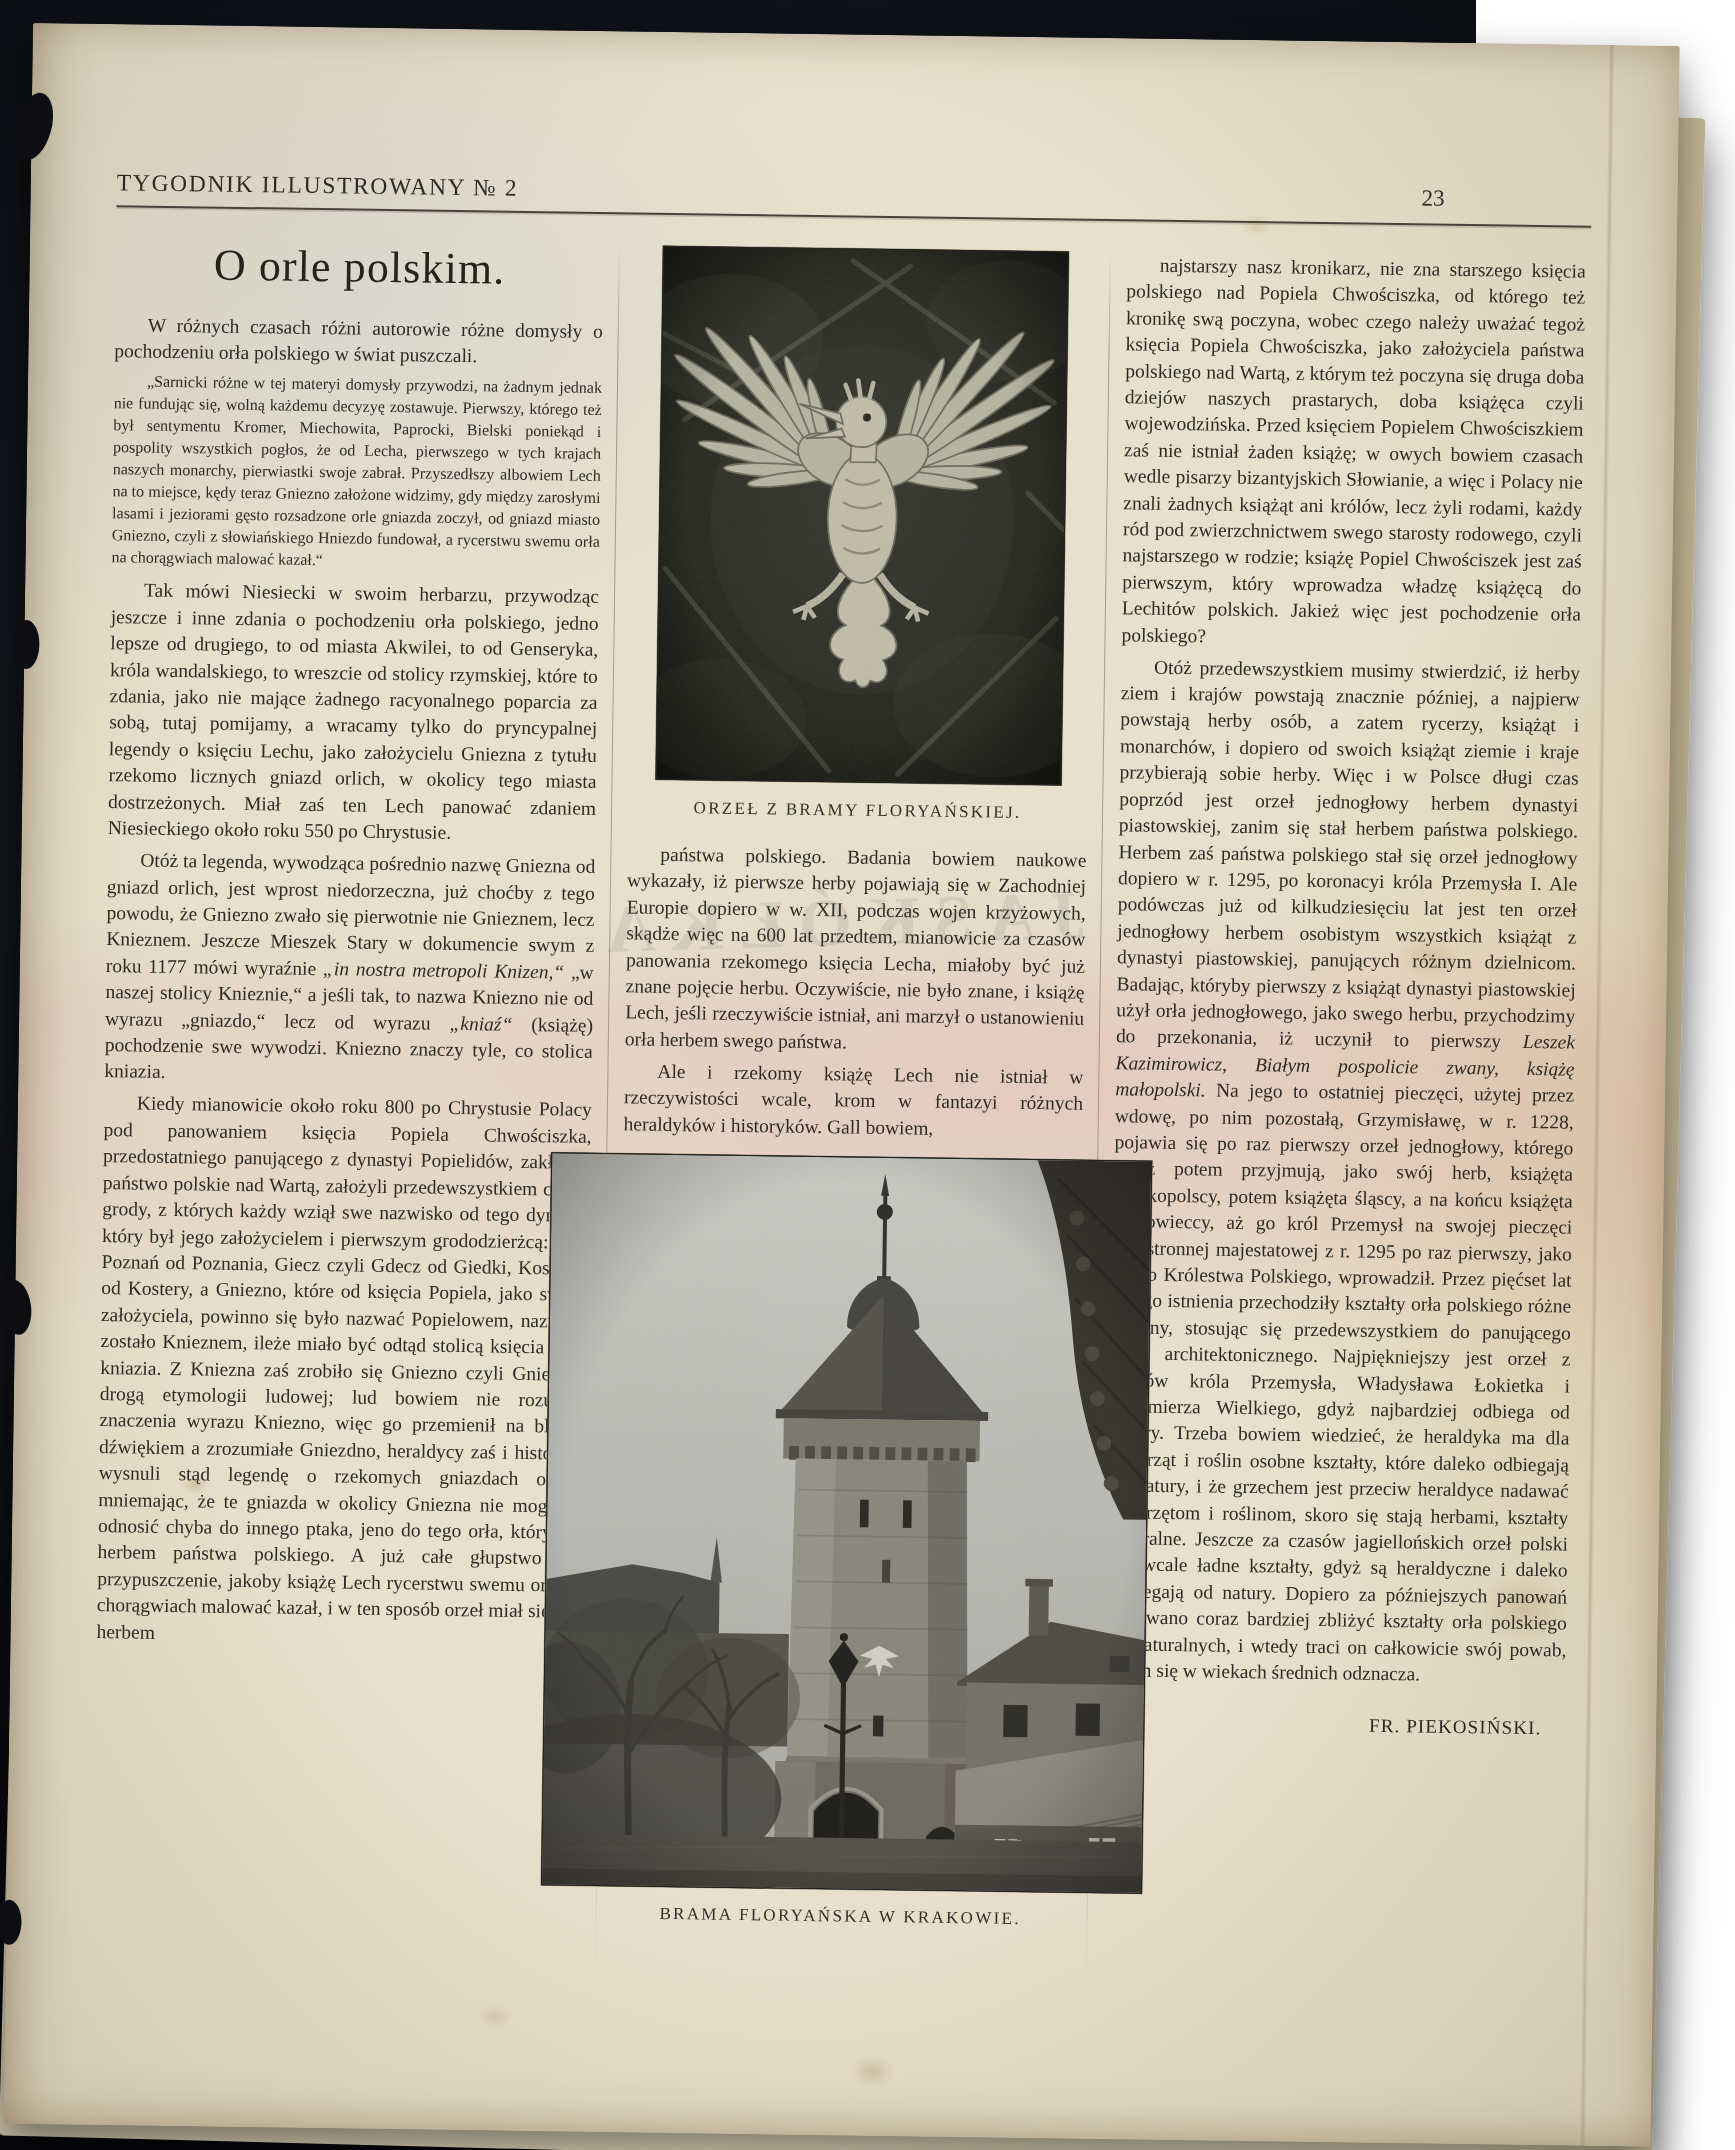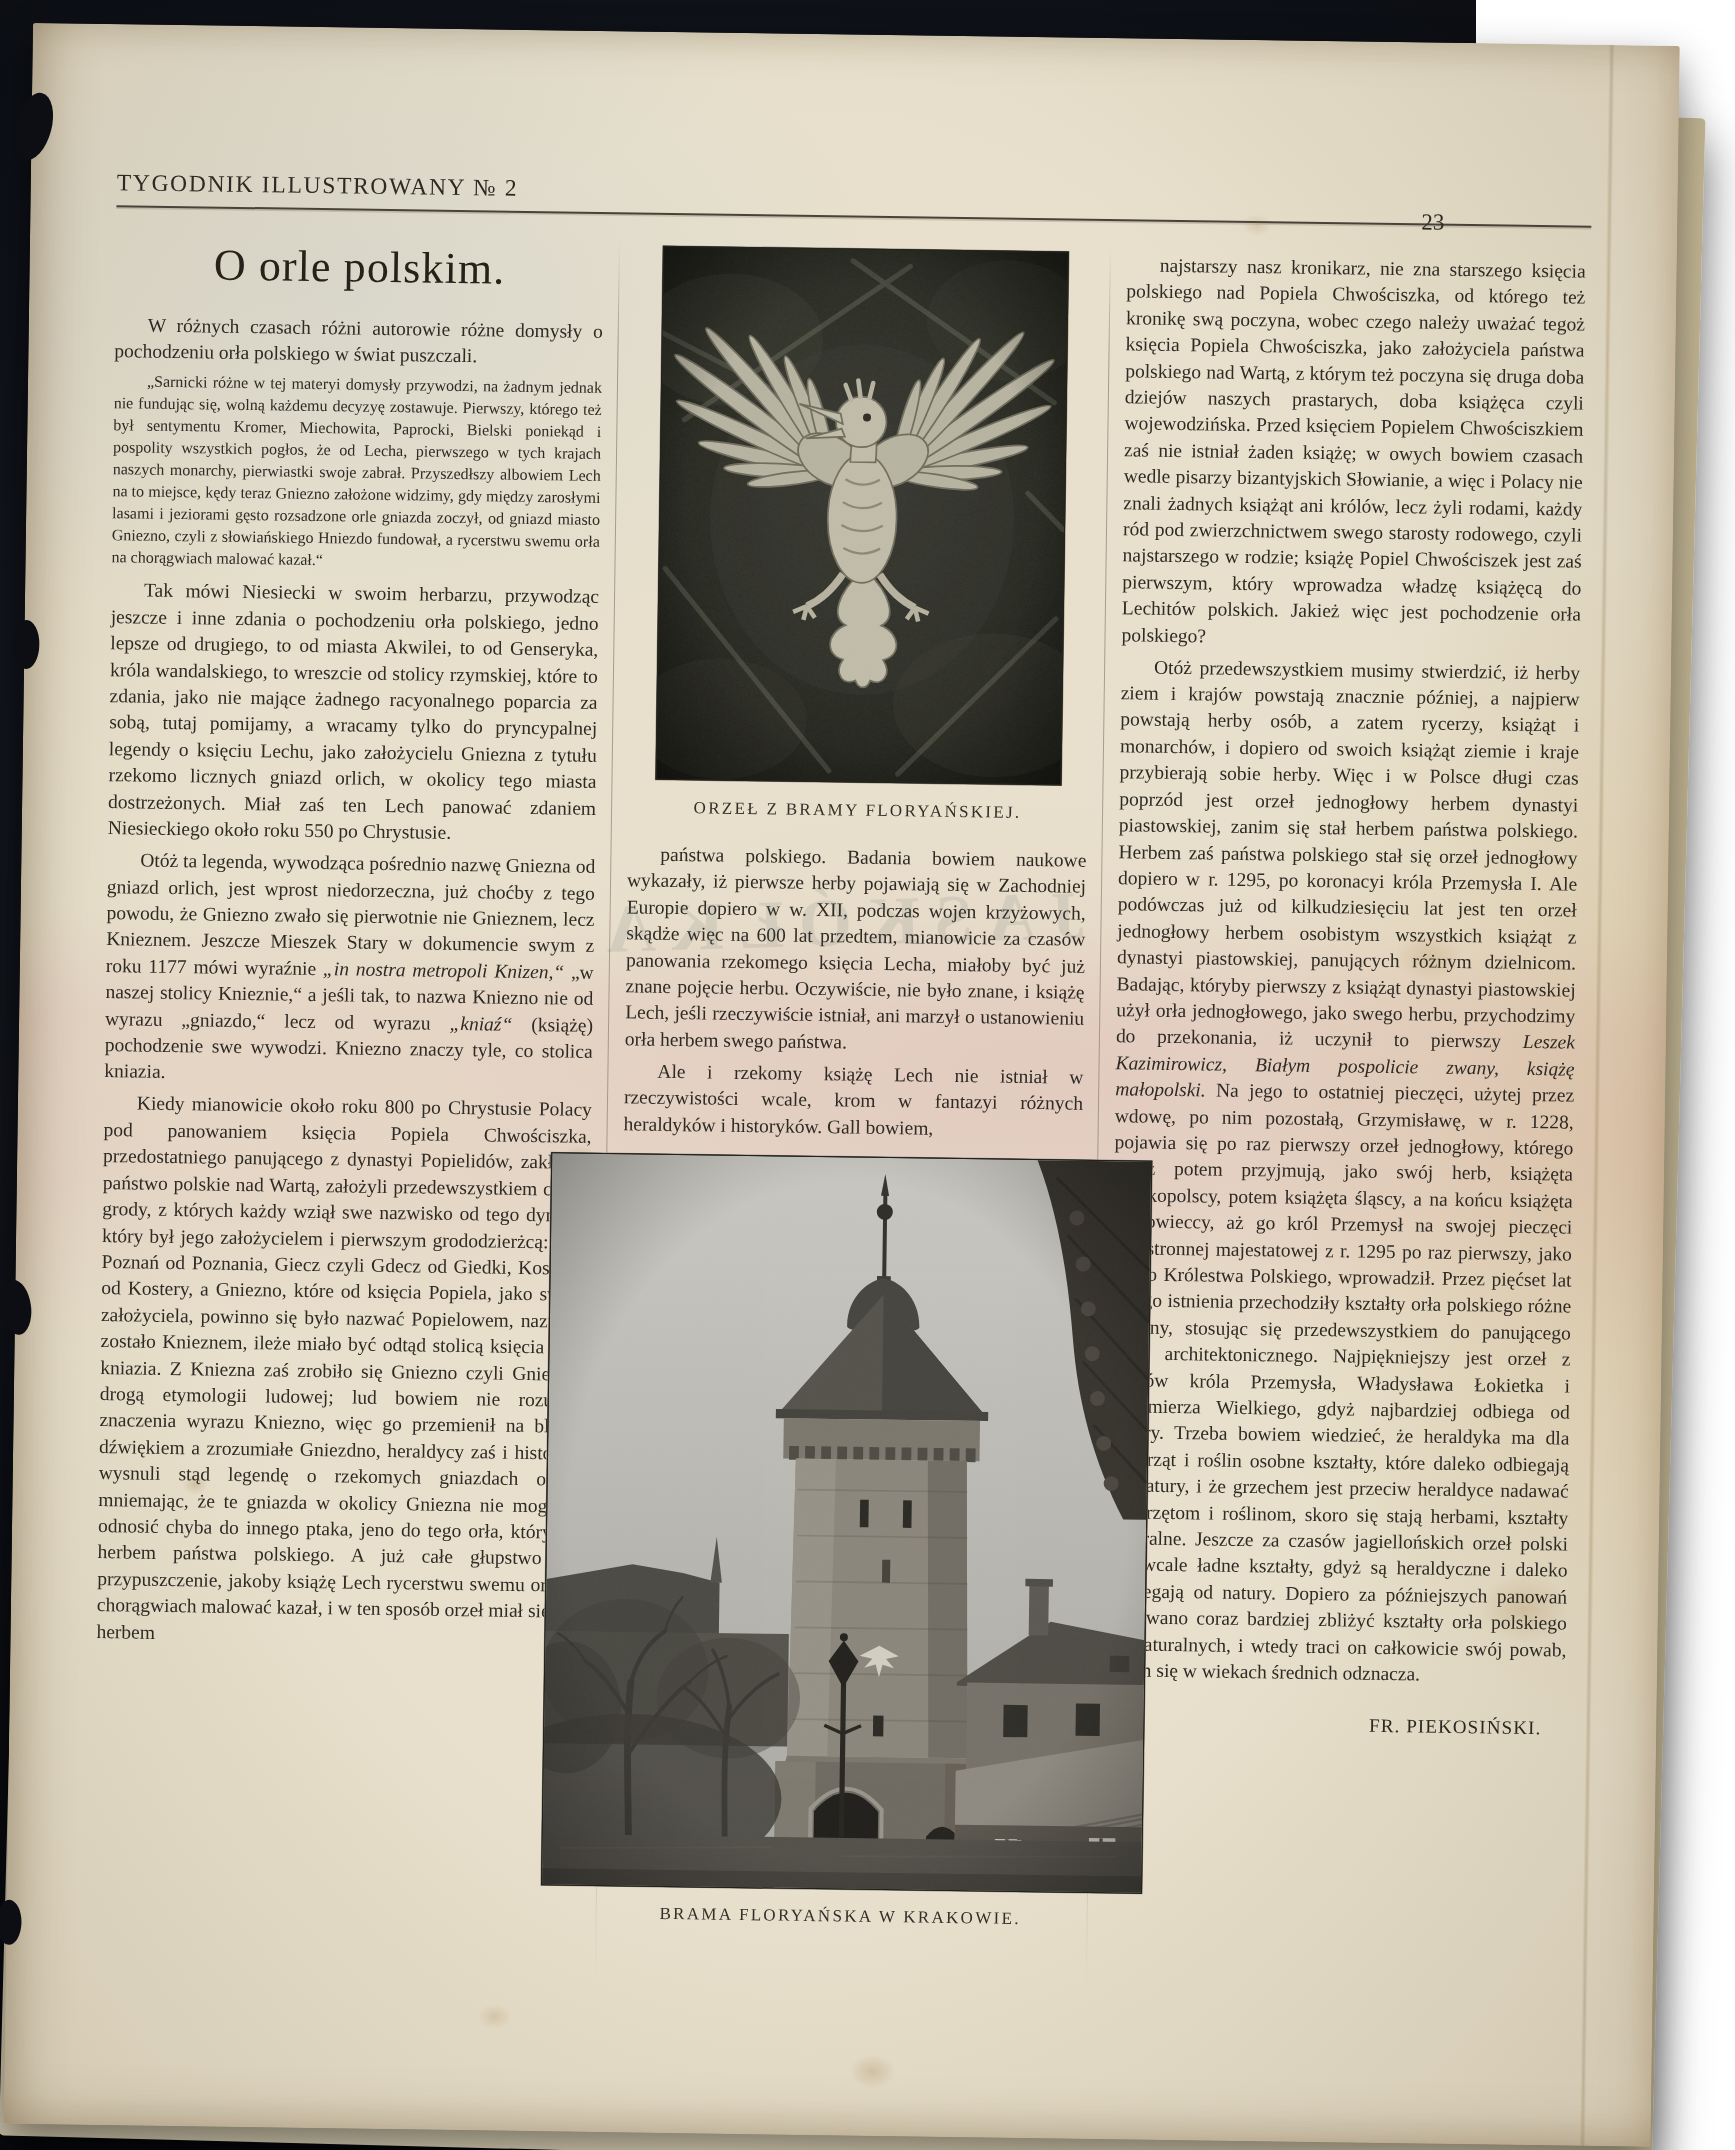--- a/index.html
+++ b/index.html
@@ -26,21 +26,21 @@
       inset 0 34px 46px -34px rgba(110,90,60,.22),
       0 17px 40px rgba(0,0,0,.45);}
   .page::after{content:'';position:absolute;top:0;bottom:0;left:1576px;width:5.7px;
     background:linear-gradient(90deg,transparent,rgba(120,95,55,.25),transparent);pointer-events:none;}
   .hole{position:absolute;background:#0c0e13;border-radius:50%;}
   .stain{position:absolute;border-radius:50%;pointer-events:none;}
 
   .pagehead{position:relative;margin:145px 92px 0 86px;
     font-family:"Liberation Serif","DejaVu Serif",serif;color:#2e2a23;}
   .pub{font-size:23.5px;letter-spacing:1.7px;}
-  .pageno{position:absolute;right:141px;top:-2.3px;font-size:23px;margin-top:24px;}
+  .pageno{position:absolute;right:141px;top:-2.3px;font-size:23px;}
   .headrule{margin:9.2px 86px 0 86px;height:1.7px;background:#48423a;
     box-shadow:0 1.7px 0 rgba(72,62,46,.18);}
 
   .content{position:relative;margin:31px 92px 0 86px;display:grid;
     grid-template-columns:488px 459px 459px;column-gap:32px;align-items:start;}
   .colrule{position:absolute;top:-3.4px;height:1745px;width:1.1px;
     background:linear-gradient(180deg,rgba(82,74,60,0),rgba(82,74,60,.45) 6%,rgba(82,74,60,.4) 82%,rgba(82,74,60,0));}
   .colrule-1{left:503px;}
   .colrule-2{left:994px;}
 

